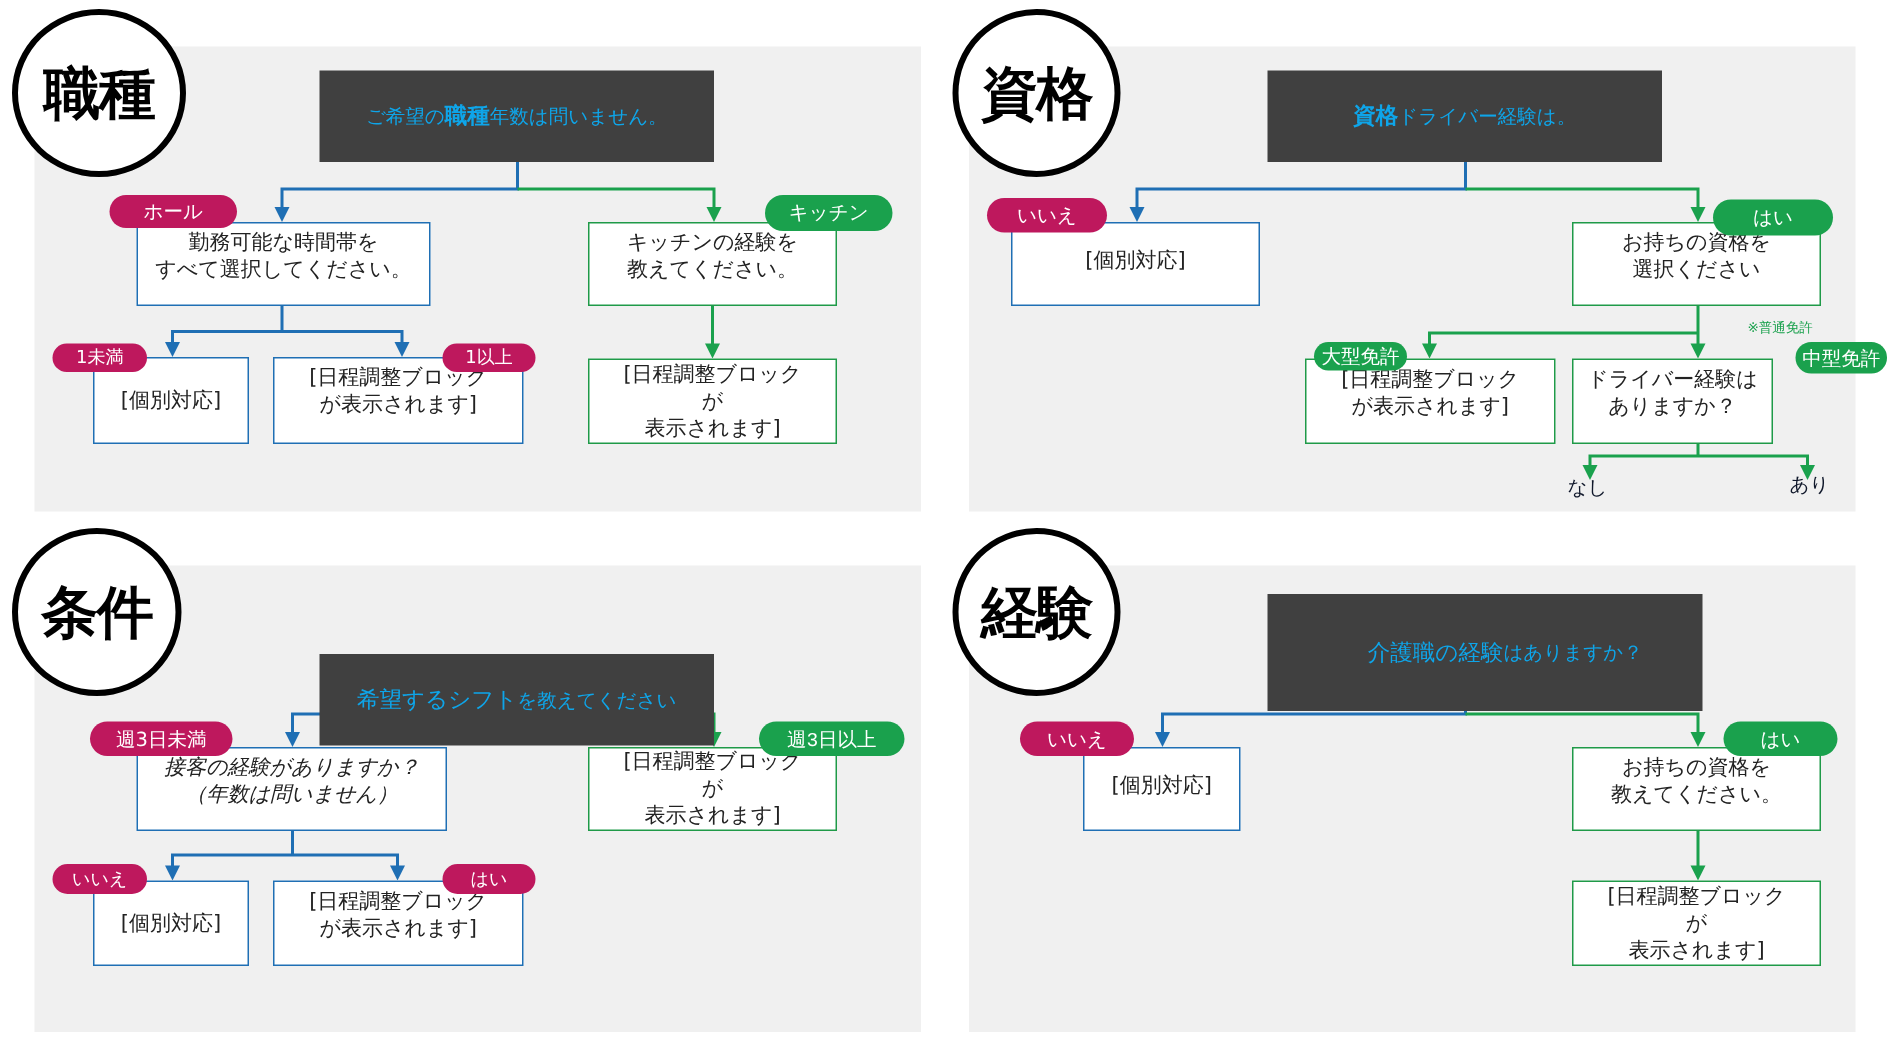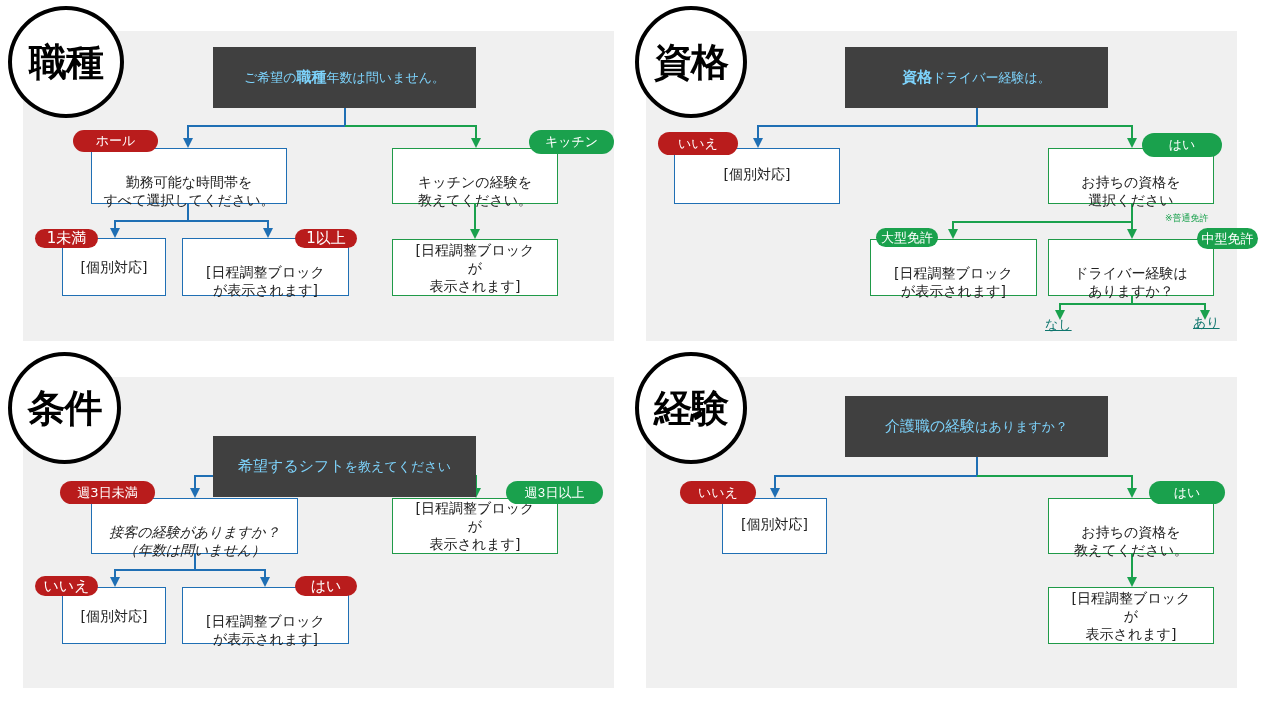--- a/index.html
+++ b/index.html
@@ -2,37 +2,37 @@
 <html><head>
 <meta charset="utf-8">
 <style>
   html, body { margin:0; padding:0; background:#ffffff; }
   body { width:1261px; height:705px; position:relative; overflow:hidden;
          font-family:"DejaVu Sans", "Liberation Sans", sans-serif; color:#222; }
   .panel { position:absolute; background:#f0f0f0; }
   .circle { position:absolute; width:110px; height:108px; border:4px solid #000; border-radius:50%;
             background:#fff; display:flex; align-items:center; justify-content:center; box-sizing:border-box; z-index:3; }
   .circle span { font-size:38px; font-weight:bold; color:#000; letter-spacing:-1px; }
-  .header { position:absolute; background:#404040; color:#7dd3fc; display:flex; align-items:center;
+  .header { position:absolute; background:#404040; color:#0ea5e9; display:flex; align-items:center;
             justify-content:center; font-size:14px; white-space:nowrap; z-index:2; }
   .header .big { font-size:15px; }
   .header .small { font-size:13px; }
   .box { position:absolute; background:#fff; box-sizing:border-box; display:flex; align-items:center;
          justify-content:center; text-align:center; font-size:14px; line-height:18px; color:#222;
          white-space:pre-line; z-index:2; }
   .box.blue { border:1px solid #1f6fb4; }
   .box.green { border:1px solid #1f9a48; }
-  .box.top { align-items:flex-start; padding-top:24px; }
+  .box.top { align-items:flex-start; padding-top:4px; }
   .badge { position:absolute; color:#fff; border-radius:12px; display:flex; align-items:center;
            justify-content:center; font-size:13px; white-space:nowrap; z-index:4; }
-  .badge.sm { font-size:15px; }
-  .badge.blue { background:#b91c1c; }
+  .badge.sm { font-size:12px; }
+  .badge.blue { background:#be185d; }
   .badge.green { background:#1aa14d; }
   svg.lines { position:absolute; left:0; top:0; z-index:1; }
-  .label { position:absolute; font-size:13px; color:#0f766e; z-index:2; white-space:nowrap;text-decoration:underline; }
+  .label { position:absolute; font-size:13px; color:#0f172a; z-index:2; white-space:nowrap; }
   .note { position:absolute; font-size:9px; color:#1aa14d; z-index:2; white-space:nowrap; }
 </style>
 </head>
 <body>
 
 <div class="panel" style="left:23px;top:31px;width:591px;height:310px;"></div>
 <div class="panel" style="left:646px;top:31px;width:591px;height:310px;"></div>
 <div class="panel" style="left:23px;top:377px;width:591px;height:311px;"></div>
 <div class="panel" style="left:646px;top:377px;width:591px;height:311px;"></div>
 
@@ -92,21 +92,21 @@
 <div class="header" style="left:213px;top:47px;width:263px;height:61px;">
   <span class="small">ご希望の</span>
     <span class="big" style="font-weight:bold;">職種</span>
     <span class="small">年数は問いません。</span>
 </div>
 <div class="box blue top" style="left:91px;top:148px;width:196px;height:56px;">勤務可能な時間帯を
 すべて選択してください。</div>
 <div class="badge blue" style="left:73px;top:130px;width:85px;height:22px;">ホール</div>
 <div class="box green top" style="left:392px;top:148px;width:166px;height:56px;">キッチンの経験を
 教えてください。</div>
-<div class="badge green" style="left:510px;top:130px;width:85px;height:24px;margin-left:19px;">キッチン</div>
+<div class="badge green" style="left:510px;top:130px;width:85px;height:24px;">キッチン</div>
 <div class="box blue" style="left:62px;top:238px;width:104px;height:58px;">[個別対応]</div>
 <div class="badge blue sm" style="left:35px;top:229px;width:63px;height:19px;">1未満</div>
 <div class="box blue top" style="left:182px;top:238px;width:167px;height:58px;">[日程調整ブロック
 が表示されます]</div>
 <div class="badge blue sm" style="left:295px;top:229px;width:62px;height:19px;">1以上</div>
 <div class="box green" style="left:392px;top:239px;width:166px;height:57px;">[日程調整ブロック
 が
 表示されます]</div>
 
 <div class="circle" style="left:635px;top:6px;width:112px;height:112px;">
@@ -118,21 +118,21 @@
 </div>
 <div class="box blue" style="left:674px;top:148px;width:166px;height:56px;align-items:flex-start;padding-top:16px;">[個別対応]</div>
 <div class="badge blue" style="left:658px;top:132px;width:80px;height:23px;">いいえ</div>
 <div class="box green top" style="left:1048px;top:148px;width:166px;height:56px;">お持ちの資格を
 選択ください</div>
 <div class="badge green" style="left:1142px;top:133px;width:80px;height:24px;">はい</div>
 <div class="note" style="left:1165px;top:212px;">※普通免許</div>
 <div class="box green top" style="left:870px;top:239px;width:167px;height:57px;">[日程調整ブロック
 が表示されます]</div>
 <div class="badge green" style="left:876px;top:228px;width:62px;height:19px;">大型免許</div>
-<div class="box green top" style="left:1048px;top:239px;width:166px;height:57px;">ドライバー経験は
+<div class="box green top" style="left:1048px;top:239px;width:134px;height:57px;">ドライバー経験は
 ありますか？</div>
 <div class="badge green" style="left:1197px;top:228px;width:61px;height:21px;">中型免許</div>
 <div class="label" style="left:1045px;top:316px;">なし</div>
 <div class="label" style="left:1193px;top:314px;">あり</div>
 
 <div class="circle" style="left:8px;top:352px;width:113px;height:112px;">
   <span>条件</span>
 </div>
 <div class="header" style="left:213px;top:396px;width:263px;height:61px;margin-top:40px;">
   <span class="big">希望するシフト</span>
@@ -147,21 +147,21 @@
 <div class="badge green" style="left:506px;top:481px;width:97px;height:23px;font-family:Liberation Mono, monospace;">週3日以上</div>
 <div class="box blue" style="left:62px;top:587px;width:104px;height:57px;">[個別対応]</div>
 <div class="badge blue sm" style="left:35px;top:576px;width:63px;height:20px;">いいえ</div>
 <div class="box blue top" style="left:182px;top:587px;width:167px;height:57px;">[日程調整ブロック
 が表示されます]</div>
 <div class="badge blue sm" style="left:295px;top:576px;width:62px;height:20px;">はい</div>
 
 <div class="circle" style="left:635px;top:352px;width:112px;height:112px;">
   <span>経験</span>
 </div>
-<div class="header" style="left:845px;top:396px;width:263px;height:61px;">
+<div class="header" style="left:845px;top:396px;width:263px;height:78px;padding-left:27px;">
   <span class="big">介護職の経験</span>
     <span class="small">はありますか？</span>
 </div>
 <div class="box blue top" style="left:722px;top:498px;width:105px;height:56px;padding-top:16px;">[個別対応]</div>
 <div class="badge blue" style="left:680px;top:481px;width:76px;height:23px;">いいえ</div>
 <div class="box green top" style="left:1048px;top:498px;width:166px;height:56px;">お持ちの資格を
 教えてください。</div>
 <div class="badge green" style="left:1149px;top:481px;width:76px;height:23px;">はい</div>
 <div class="box green" style="left:1048px;top:587px;width:166px;height:57px;">[日程調整ブロック
 が

